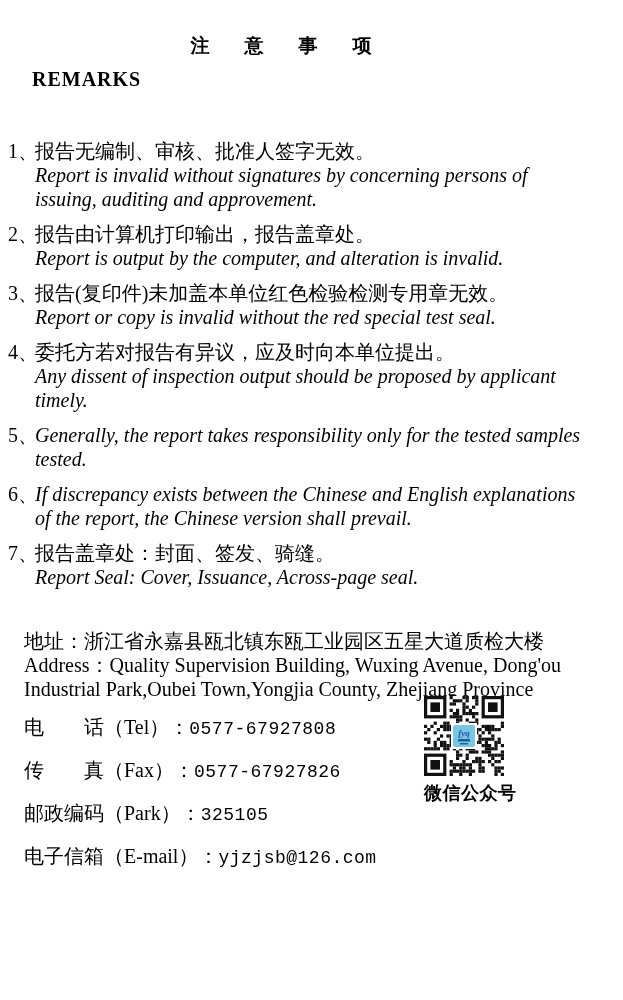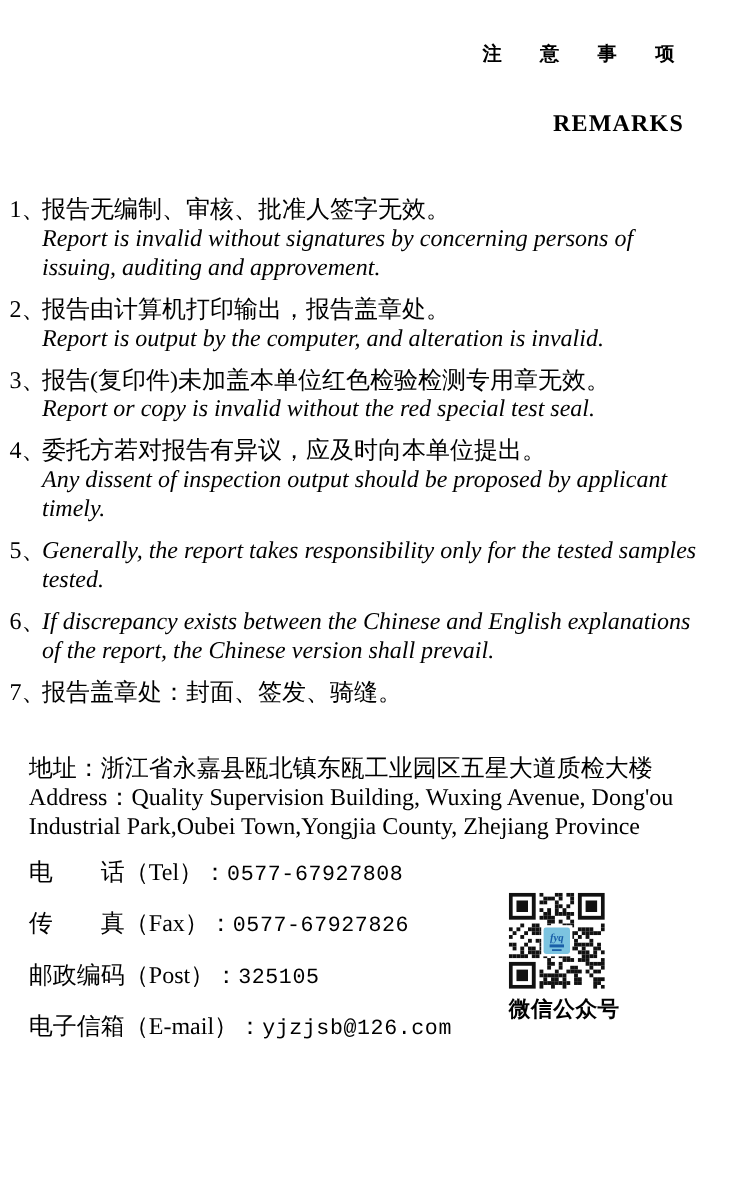--- a/index.html
+++ b/index.html
@@ -8,34 +8,35 @@
     width: 623px;
     height: 1000px;
     background: #ffffff;
     color: #000000;
     font-family: "Liberation Serif", "DejaVu Serif", serif;
     overflow: hidden;
   }
   .title-cn {
     margin: 32px 0 0 0;
     width: 570px;
-    text-align: right;
-    font-size: 16px;
+    text-align: center;
+    font-size: 19px;
     line-height: 28px;
     font-weight: 600;
     letter-spacing: 8px;
   }
   .title-en {
-    margin: 32px 0 0 0;
+    margin: 8px 0 0 0;
     width: 570px;
-    text-align: right;
+    text-align: left;
     font-size: 20px;
     line-height: 22px;
     font-weight: 700;
     letter-spacing: 1px;
+    padding-left: 32px;
   }
   .remarks-list {
     margin: 49px 0 0 8px;
     width: 575px;
   }
   .remark-item {
     position: relative;
     padding-left: 27px;
     margin-bottom: 11px;
     font-size: 20px;
@@ -65,21 +66,21 @@
     white-space: nowrap;
   }
   .contact-value {
     font-family: "Liberation Mono", "DejaVu Sans Mono", monospace;
     font-size: 18px;
     letter-spacing: 0.5px;
   }
   .qr-block {
     position: absolute;
     left: 424px;
-    top: 744px;
+    top: 696px;
     width: 80px;
     text-align: center;
   }
   .qr-code { display: block; width: 80px; height: 80px; }
   .qr-caption {
     margin-top: 5px;
     font-size: 18px;
     font-weight: 600;
     letter-spacing: 0.5px;
     white-space: nowrap;
@@ -119,32 +120,33 @@
         <span class="num">5、</span>
         <div class="en">Generally, the report takes responsibility only for the tested samples tested.</div>
       </div>
       <div class="remark-item">
         <span class="num">6、</span>
         <div class="en">If discrepancy exists between the Chinese and English explanations of the report, the Chinese version shall prevail.</div>
       </div>
       <div class="remark-item">
         <span class="num">7、</span>
         <div class="cn">报告盖章处：封面、签发、骑缝。</div>
+        <div class="en">Report Seal: Cover, Issuance, Across-page seal.</div>
       </div>
     </div>
 
   <div class="address-block">
     <div>地址：浙江省永嘉县瓯北镇东瓯工业园区五星大道质检大楼</div>
     <div>Address：Quality Supervision Building, Wuxing Avenue, Dong'ou Industrial Park,Oubei Town,Yongjia County, Zhejiang Province</div>
   </div>
 
   <div class="contact-list">
       <div class="contact-row"><span class="contact-label">电　　话（Tel）：</span><span class="contact-value">0577-67927808</span></div>
       <div class="contact-row"><span class="contact-label">传　　真（Fax）：</span><span class="contact-value">0577-67927826</span></div>
-      <div class="contact-row"><span class="contact-label">邮政编码（Post）：</span><span class="contact-value">325105</span></div>
+      <div class="contact-row"><span class="contact-label">邮政编码（Park）：</span><span class="contact-value">325105</span></div>
       <div class="contact-row"><span class="contact-label">电子信箱（E-mail）：</span><span class="contact-value">yjzjsb@126.com</span></div>
     </div>
 
   <div class="qr-block">
     <svg class="qr-code" viewBox="0 0 80 80" xmlns="http://www.w3.org/2000/svg">
         <rect x="0" y="0" width="80" height="80" fill="#ffffff"></rect>
         <rect x="25.6" y="0" width="3.2" height="3.2" fill="#111111"></rect>
         <rect x="38.400000000000006" y="0" width="3.2" height="3.2" fill="#111111"></rect>
         <rect x="41.6" y="0" width="3.2" height="3.2" fill="#111111"></rect>
         <rect x="48" y="0" width="3.2" height="3.2" fill="#111111"></rect>

